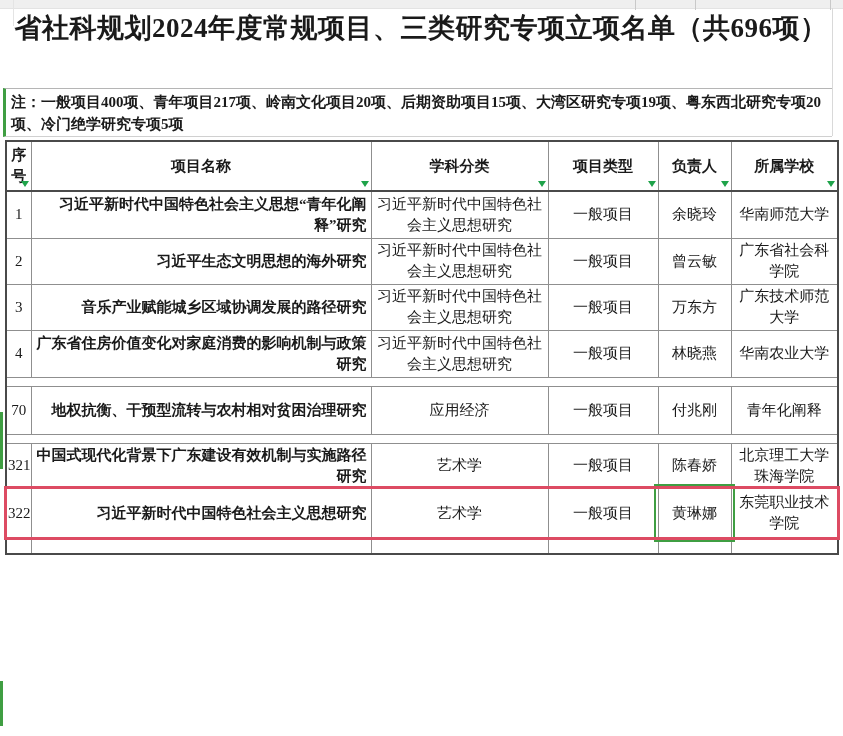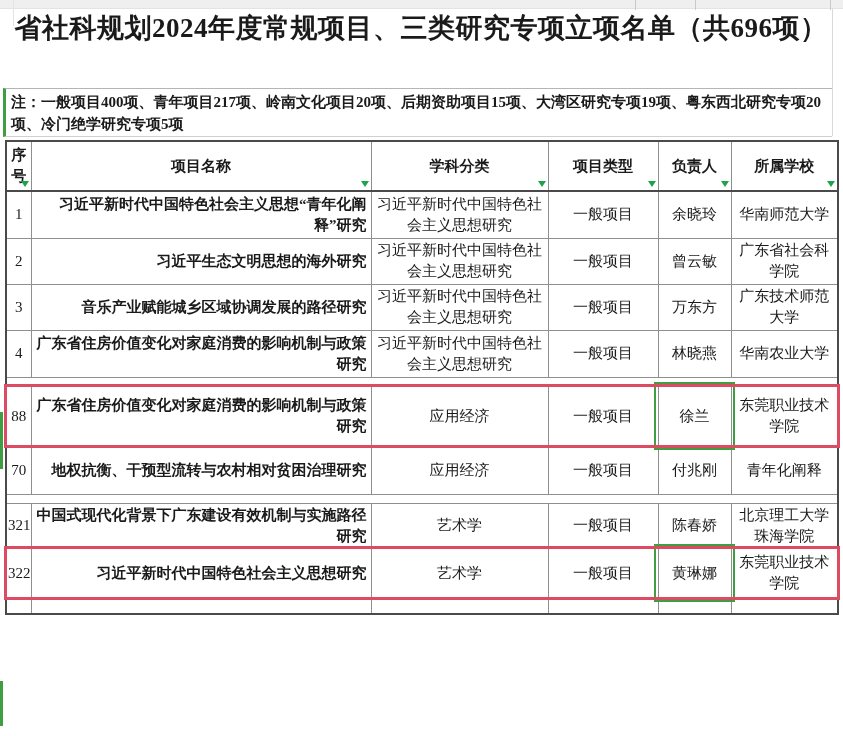--- a/index.html
+++ b/index.html
@@ -137,28 +137,20 @@
       <td class="c-no">4</td>
       <td class="c-name">广东省住房价值变化对家庭消费的影响机制与政策研究</td>
       <td class="c-disc">习近平新时代中国特色社会主义思想研究</td>
       <td class="c-type">一般项目</td>
       <td class="c-leader">林晓燕</td>
       <td class="c-school">华南农业大学</td>
     </tr>
         <tr class="gap-row">
           <td colspan="6"></td>
         </tr>
-        <tr class="red-box" style="height: 60px;">
-      <td class="c-no">88</td>
-      <td class="c-name">广东省住房价值变化对家庭消费的影响机制与政策研究</td>
-      <td class="c-disc">应用经济</td>
-      <td class="c-type">一般项目</td>
-      <td class="c-leader green-box">徐兰</td>
-      <td class="c-school">东莞职业技术学院</td>
-    </tr>
         <tr style="height: 48px;">
       <td class="c-no">70</td>
       <td class="c-name">地权抗衡、干预型流转与农村相对贫困治理研究</td>
       <td class="c-disc">应用经济</td>
       <td class="c-type">一般项目</td>
       <td class="c-leader">付兆刚</td>
       <td class="c-school">青年化阐释</td>
     </tr>
         <tr class="gap-row">
           <td colspan="6"></td>

